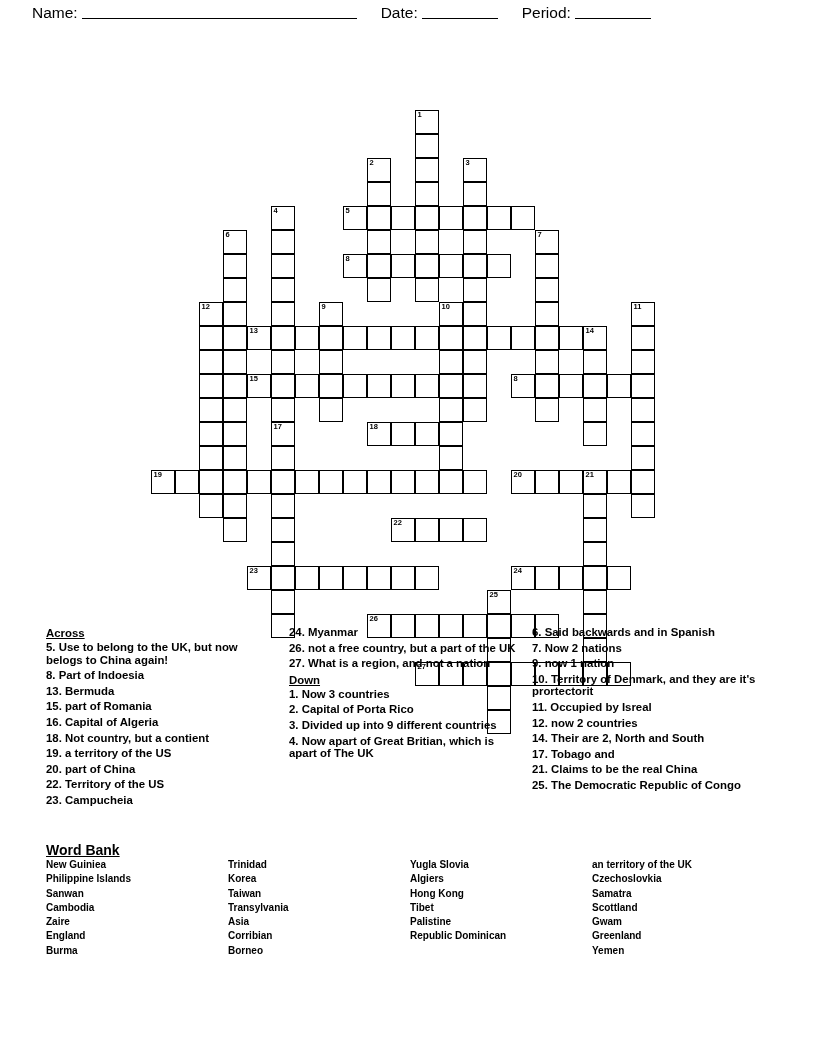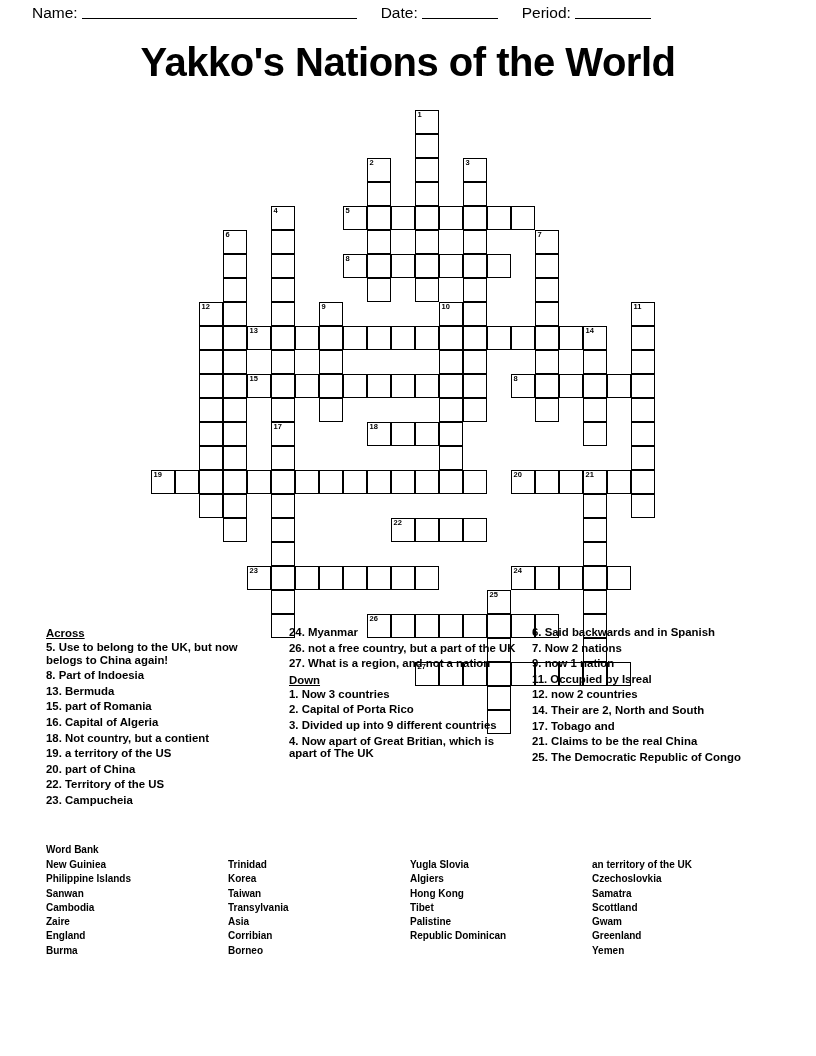--- a/index.html
+++ b/index.html
@@ -83,21 +83,21 @@
     font-size:11.4px;font-weight:bold;
     line-height:12.6px;
     margin:0 0 3.0px 0;
   }
 
   
   #wordbank{
     position:absolute;left:46px;top:843px;width:730px;
   }
   .wb-head{
-    font-size:10px;font-weight:bold;
+    font-size:14px;font-weight:bold;text-decoration:underline;
     line-height:14px;margin-bottom:1px;
   }
   .wb-cols{display:flex;}
   .wb-col{width:182px;}
   .wb-col.w3{width:182px;}
   .wb-item{
     font-size:10px;font-weight:bold;line-height:14.3px;
     white-space:nowrap;
   }
 </style>
@@ -111,21 +111,20 @@
     <span class="lbl">Name:</span>
     <span class="rule gap-name"></span>
     <span class="sp-b"></span>
     <span class="lbl">Date:</span>
     <span class="rule gap-date"></span>
     <span class="sp-b"></span>
     <span class="lbl">Period:</span>
     <span class="rule gap-period"></span>
   </div>
 
-  <div class="title">Yakko's Nations of the World</div>
 
   <div id="grid">
       <div class="cell" style="left: 415px; top: 5px;">
         <span class="num">1</span>
       </div>
       <div class="cell" style="left: 415px; top: 29px;"></div>
       <div class="cell" style="left: 415px; top: 53px;"></div>
       <div class="cell" style="left: 415px; top: 77px;"></div>
       <div class="cell" style="left: 415px; top: 101px;"></div>
       <div class="cell" style="left: 415px; top: 125px;"></div>
@@ -387,20 +386,21 @@
           <div class="sect-head">Down</div>
           <div class="clue">1. Now 3 countries</div>
           <div class="clue">2. Capital of Porta Rico</div>
           <div class="clue">3. Divided up into 9 different countries</div>
           <div class="clue">4. Now apart of Great Britian, which is apart of The UK</div>
         </div>
       <div class="clue-col c3" id="clue-col-3">
           <div class="clue">6. Said backwards and in Spanish</div>
           <div class="clue">7. Now 2 nations</div>
           <div class="clue">9. now 1 nation</div>
+          <div class="clue">10. Territory of Denmark, and they are it's prortectorit</div>
           <div class="clue">11. Occupied by Isreal</div>
           <div class="clue">12. now 2 countries</div>
           <div class="clue">14. Their are 2, North and South</div>
           <div class="clue">17. Tobago and</div>
           <div class="clue">21. Claims to be the real China</div>
           <div class="clue">25. The Democratic Republic of Congo</div>
         </div>
     </div>
   </div>
 

